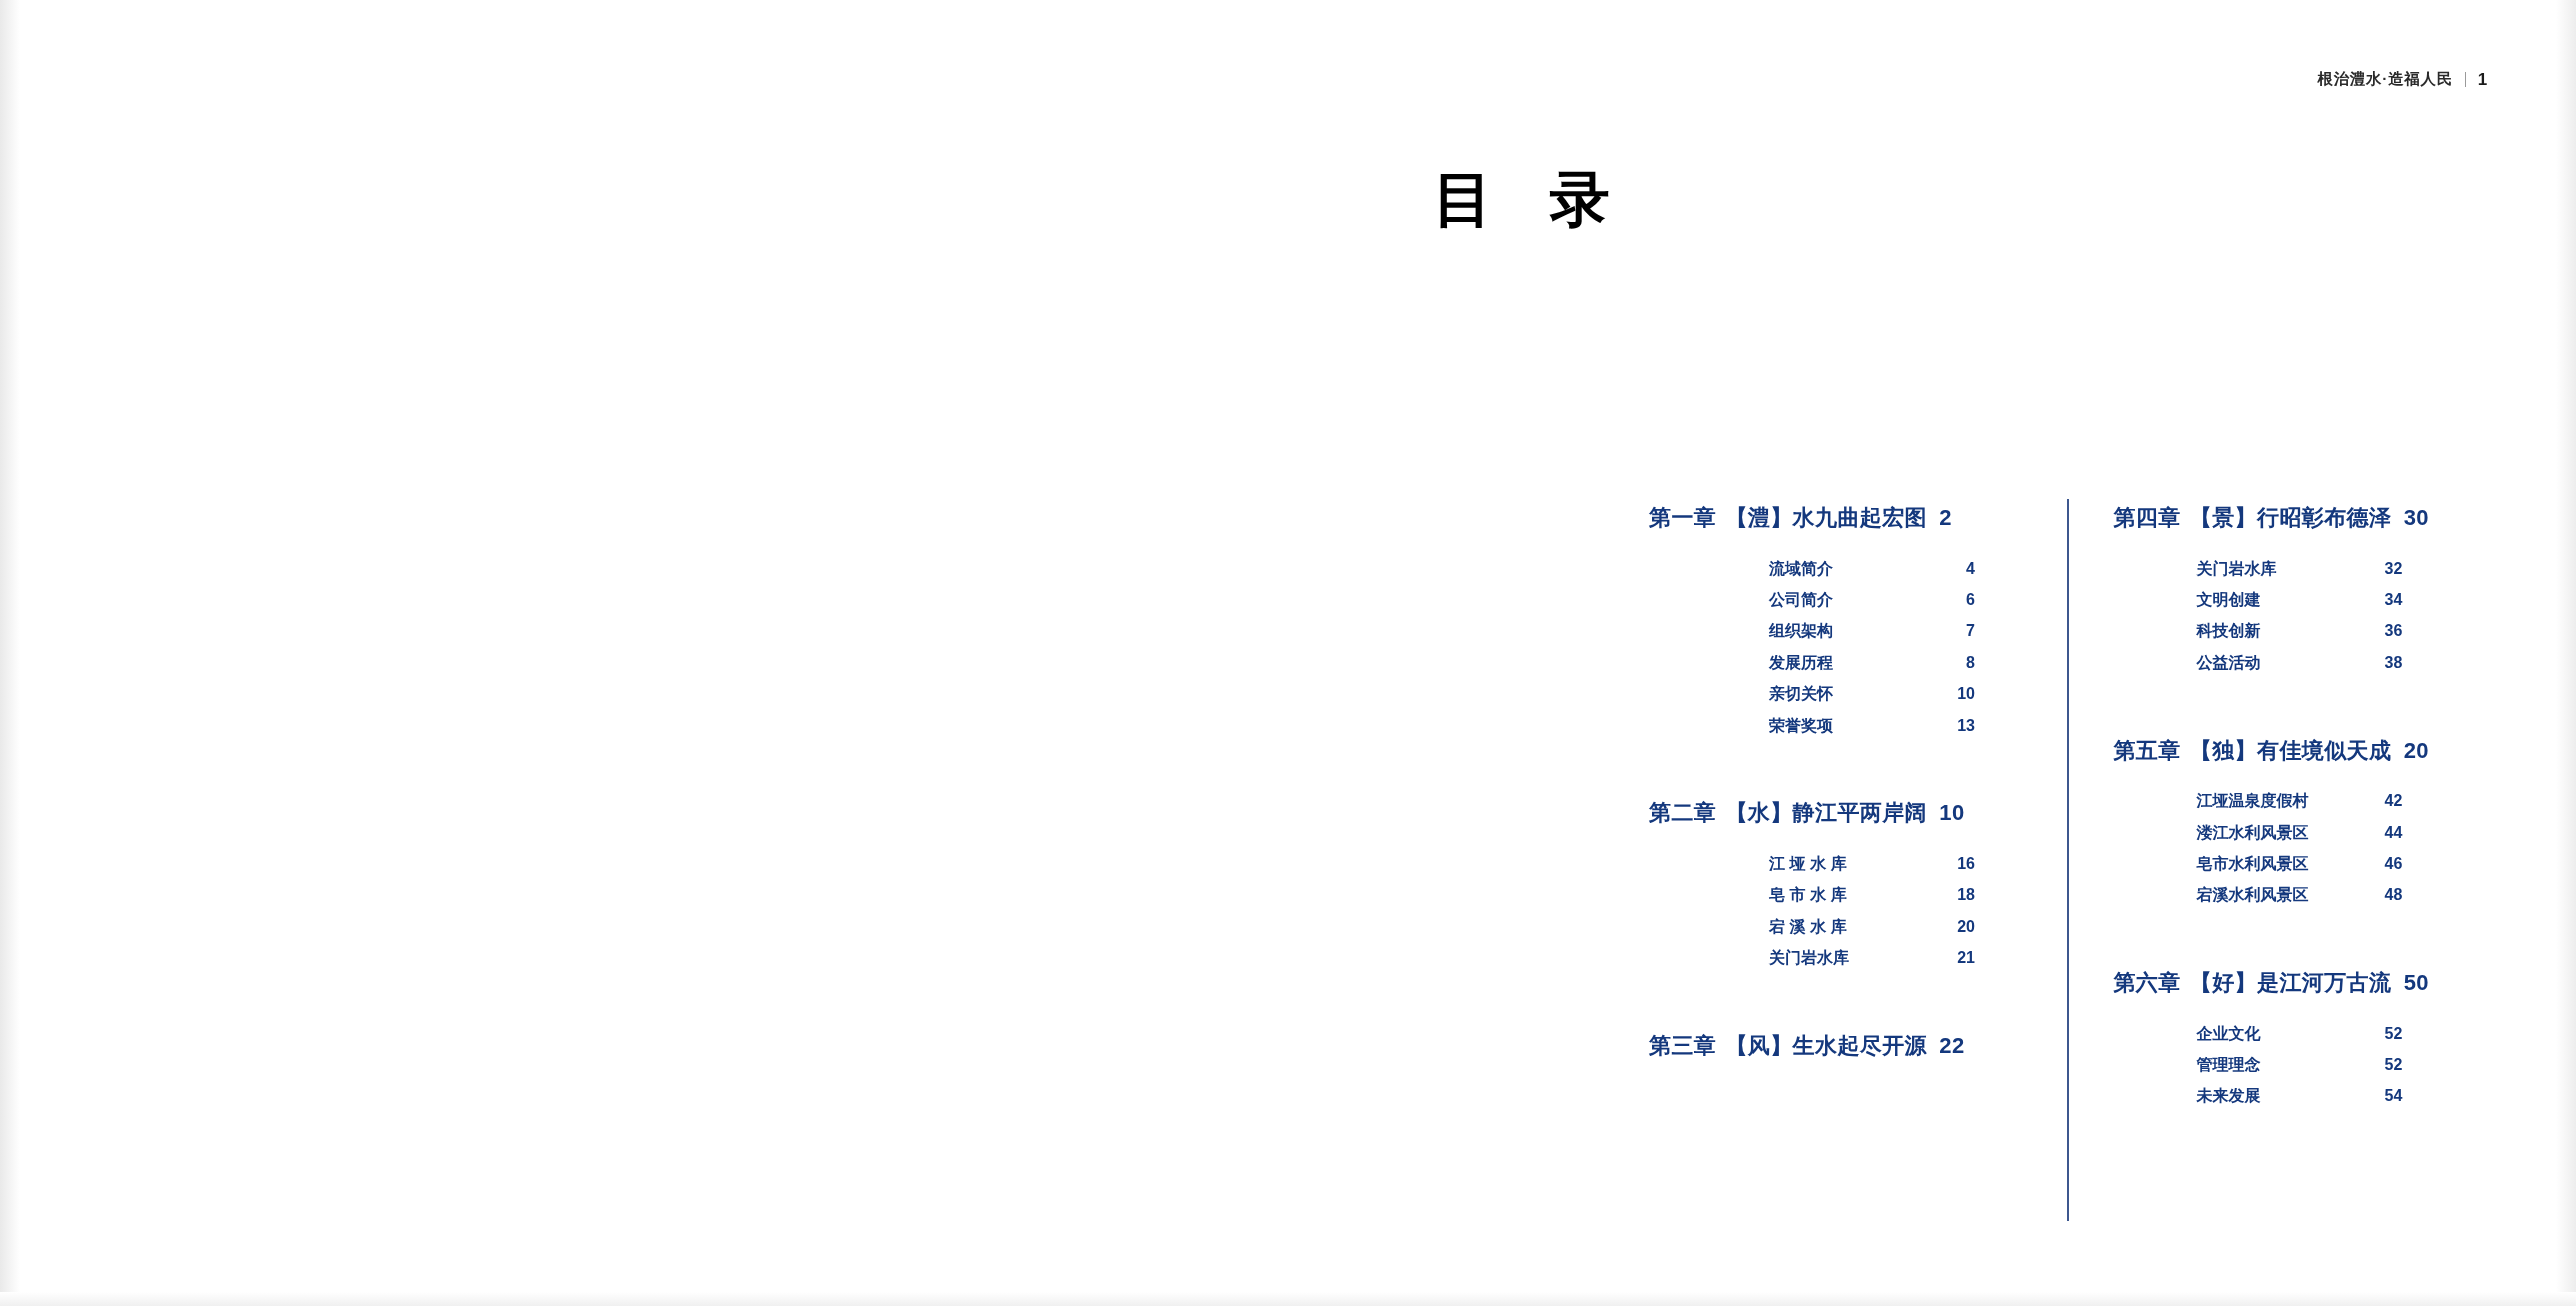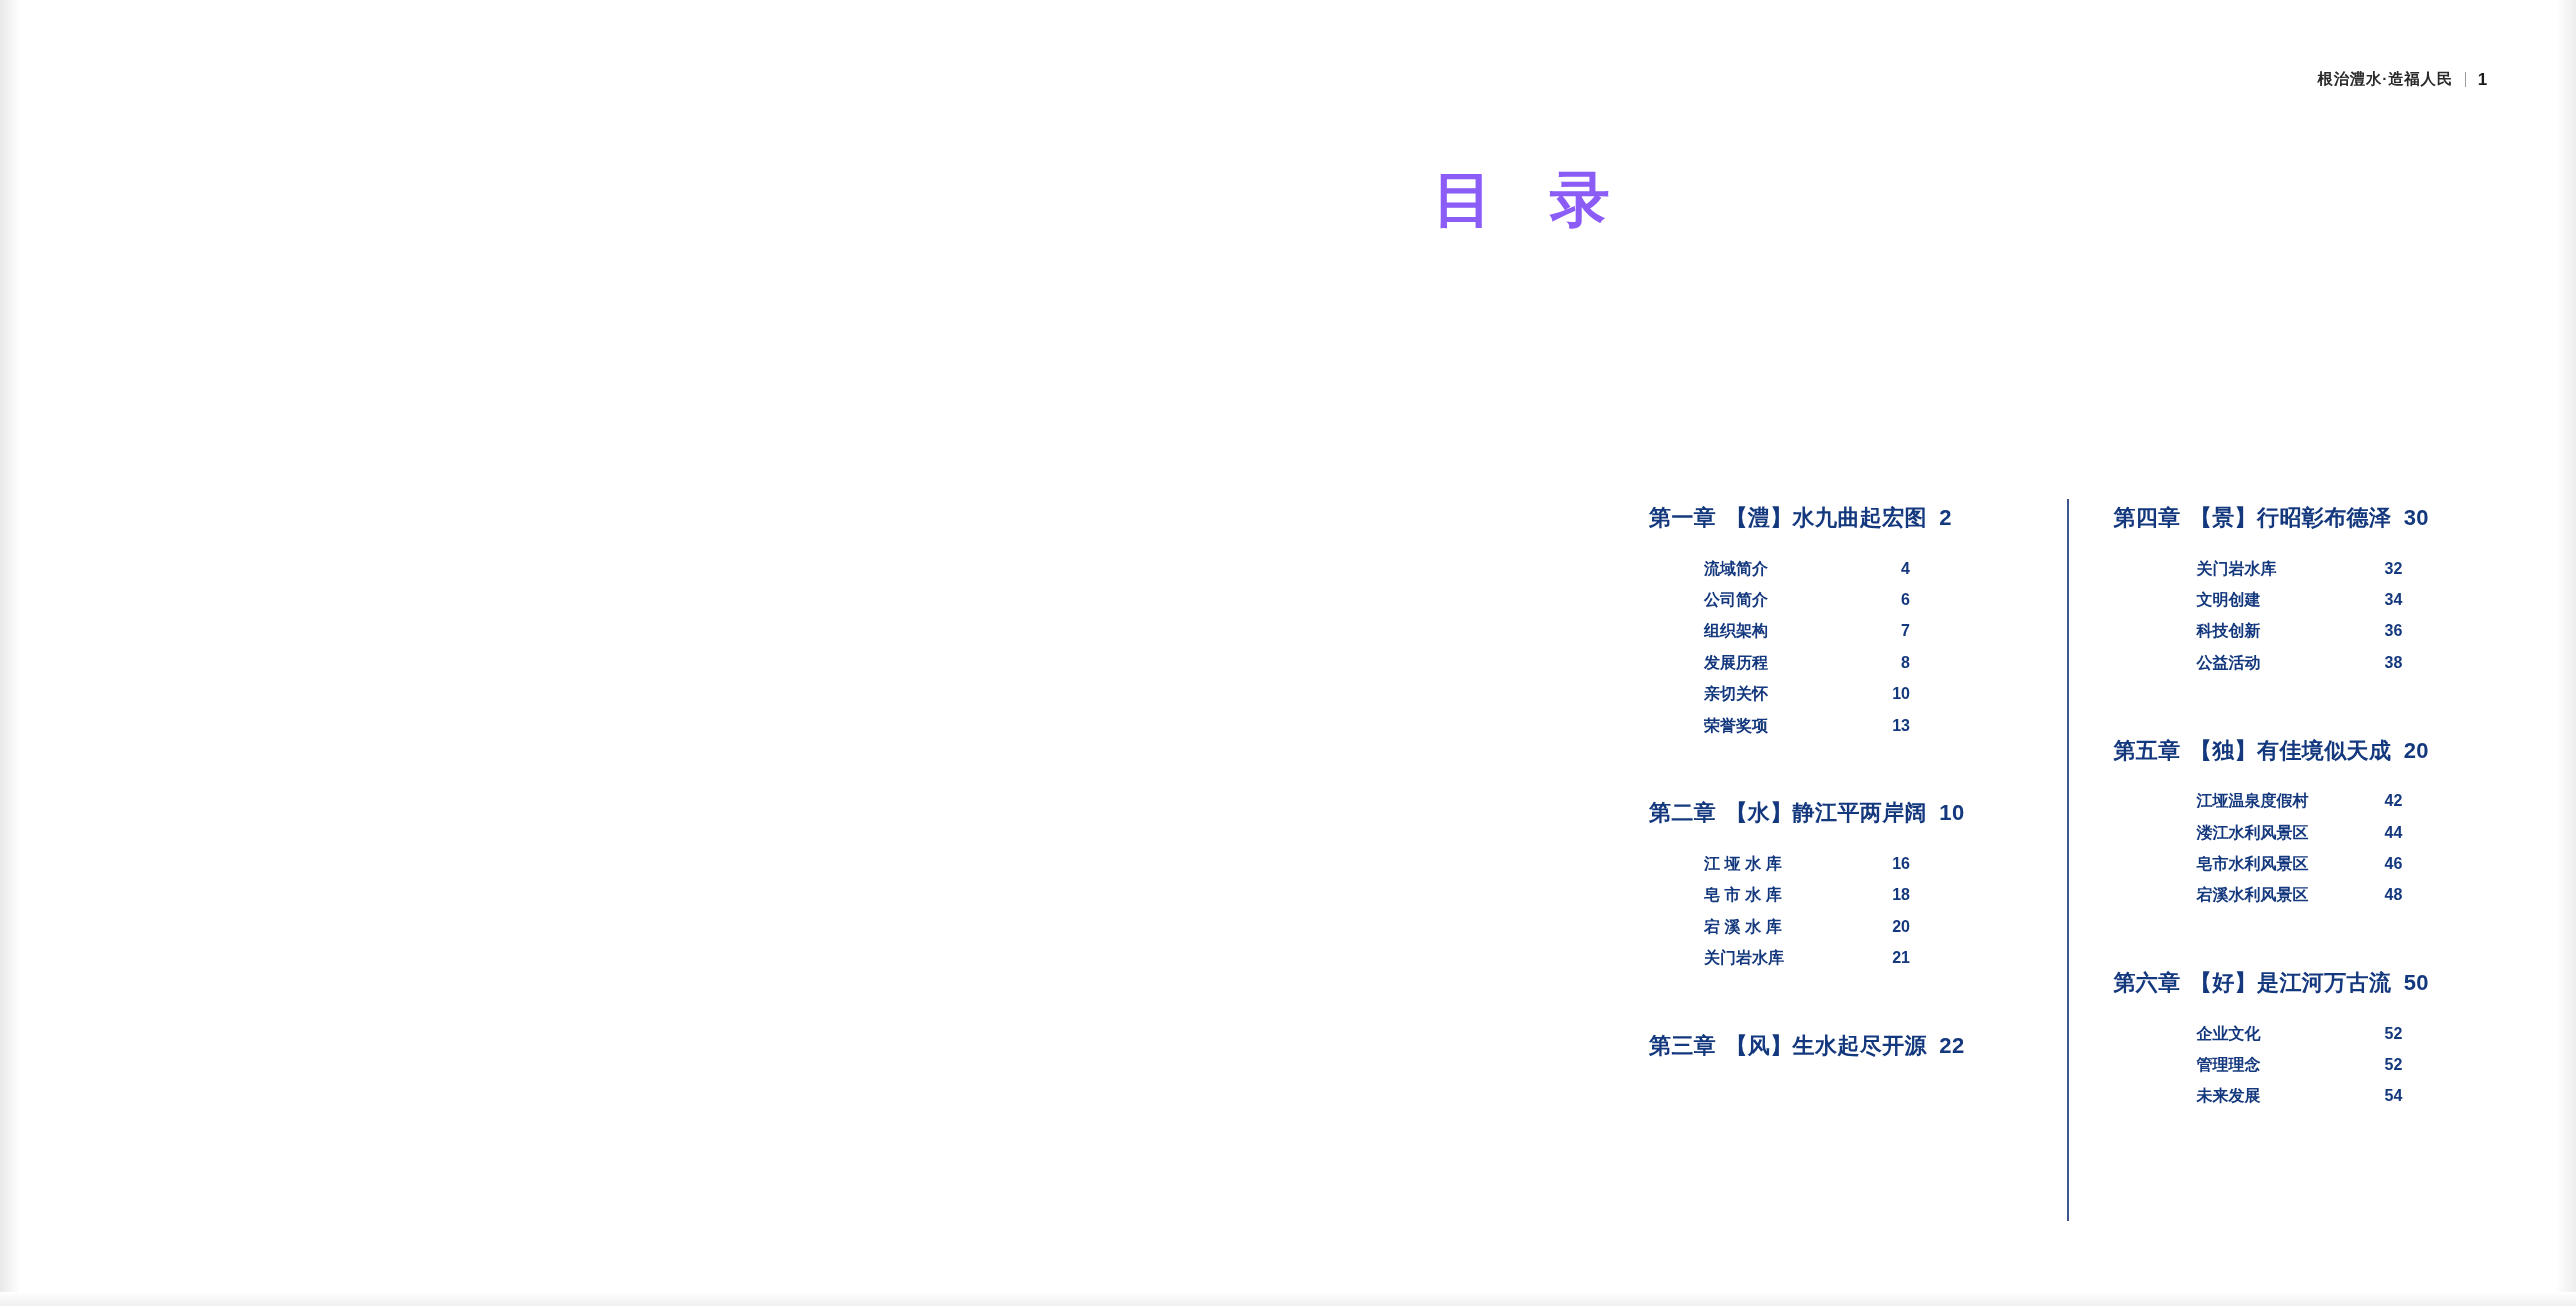--- a/index.html
+++ b/index.html
@@ -74,21 +74,21 @@
     font-weight: 700;
   }
 
   
   .toc-title {
     position: absolute;
     left: 1433px;
     top: 170px;
     font-size: 60px;
     font-weight: 700;
-    color: #8b5cf6;
+    color: #000000;
     letter-spacing: 20px;
     line-height: 1;
     white-space: nowrap;
   }
 
   
   .columns {
     position: absolute;
     left: 1649px;
     top: 503px;
@@ -136,21 +136,21 @@
   }
   .chapter-head .name {
     flex: 0 0 auto;
   }
   .chapter-head .pg {
     margin-left: 12.3px;
     font-weight: 700;
   }
 
   .entries {
-    margin-left: 55px;
+    margin-left: 120px;
   }
   .col-right .entries {
     margin-left: 83px;
   }
   .entry {
     display: flex;
     justify-content: space-between;
     align-items: baseline;
     width: 206px;
     font-size: 16px;

